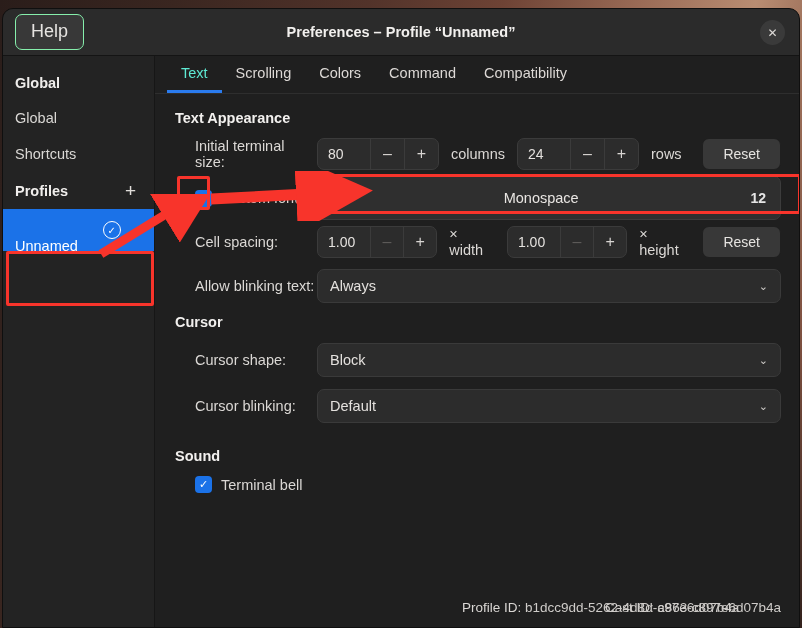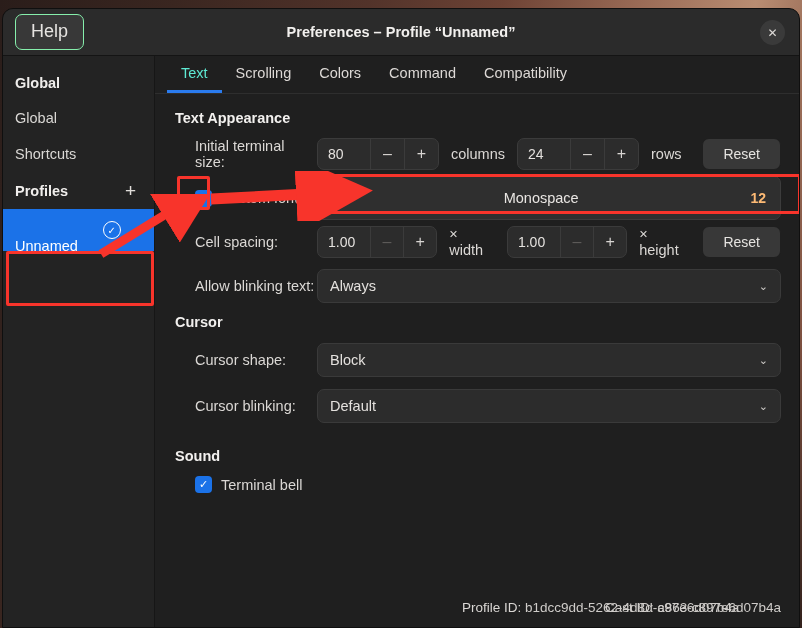--- a/index.html
+++ b/index.html
@@ -271,21 +271,21 @@
     cursor: pointer;
     position: relative;
   }
   .font-btn .fname {
     flex: 1;
     text-align: center;
     color: #e9e6e3;
     font-size: 14.5px;
   }
   .font-btn .fsize {
-    color: #fdba74;
+    color: #e5e5e5;
     font-size: 14px;
     font-weight: bold;
   }
 
   
   .combo {
     flex: 1;
     height: 34px;
     background: #2c2c2c;
     border: 1px solid #3a3a3a;

